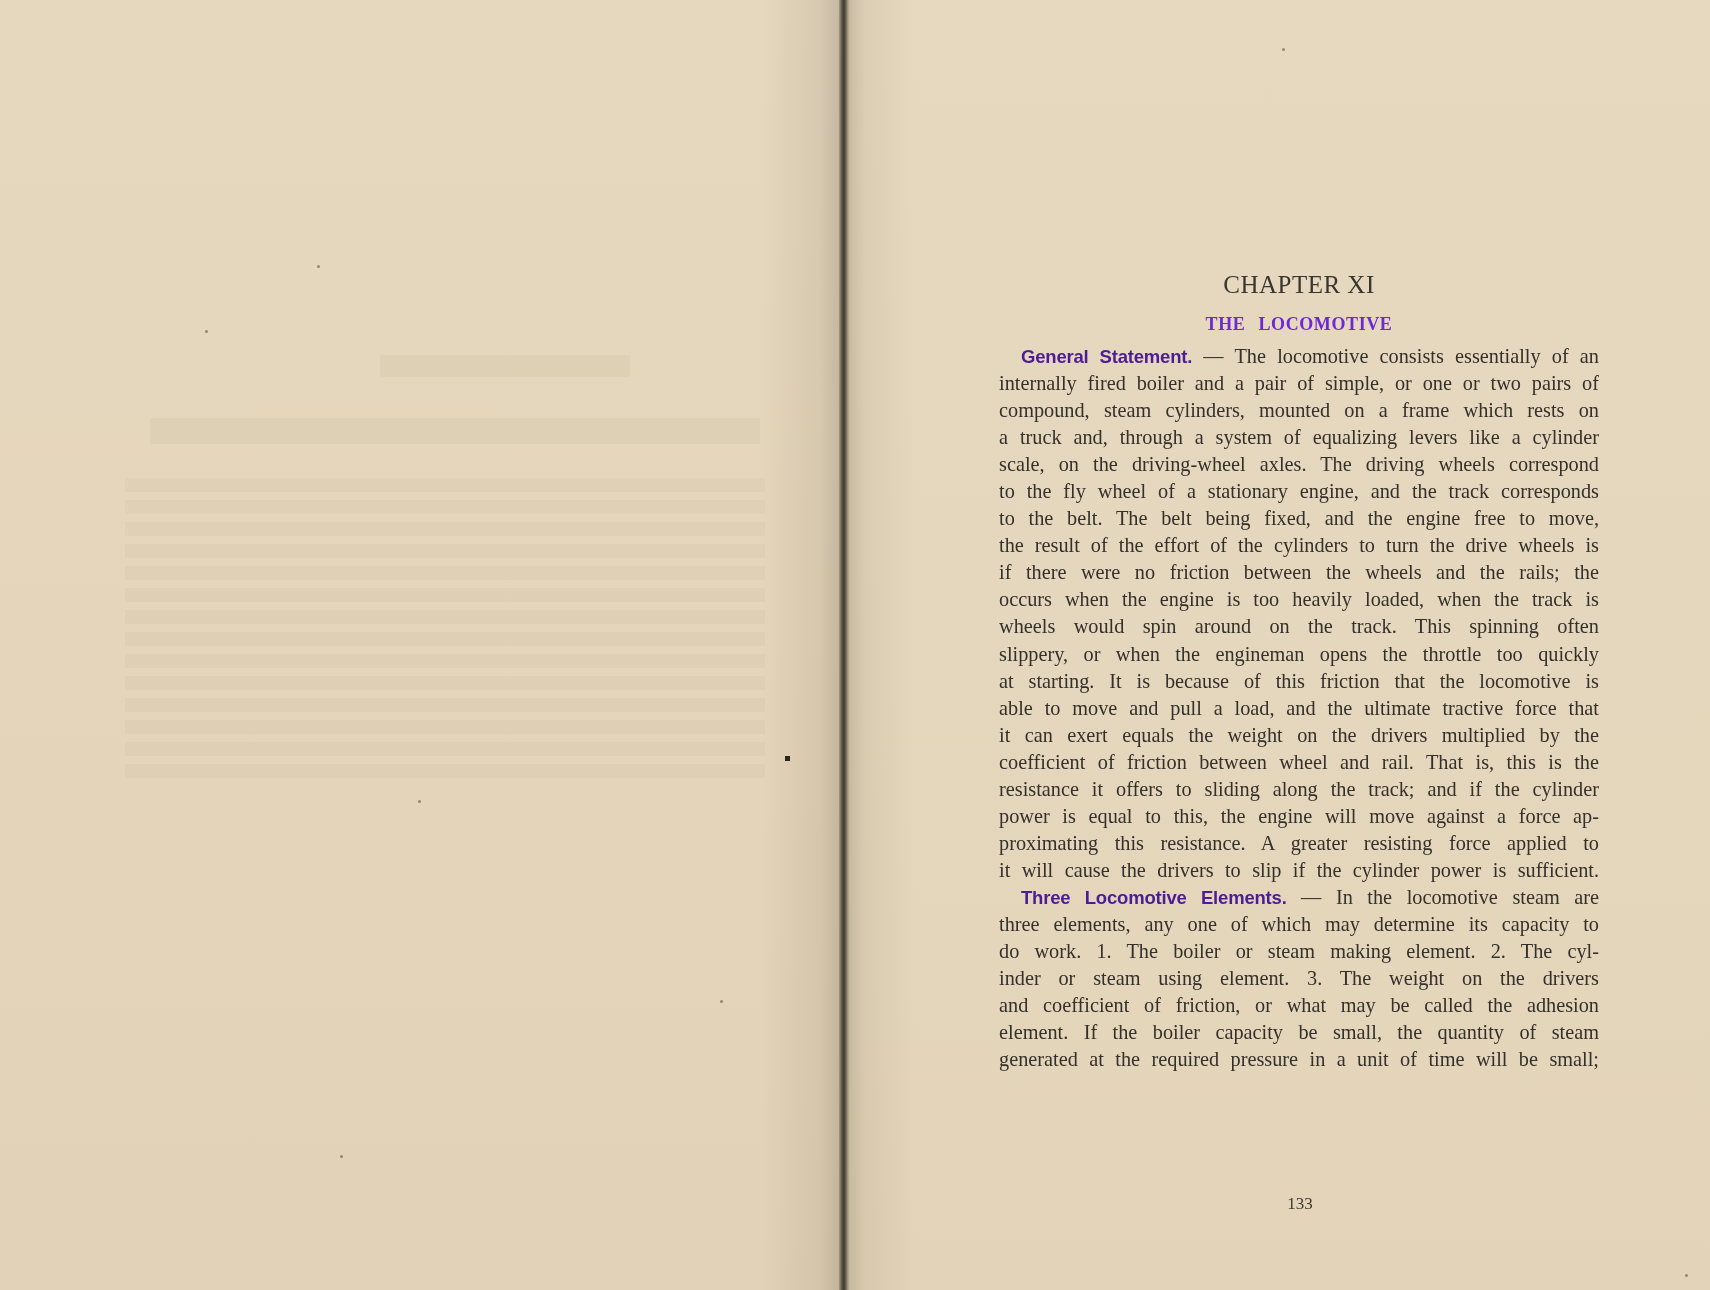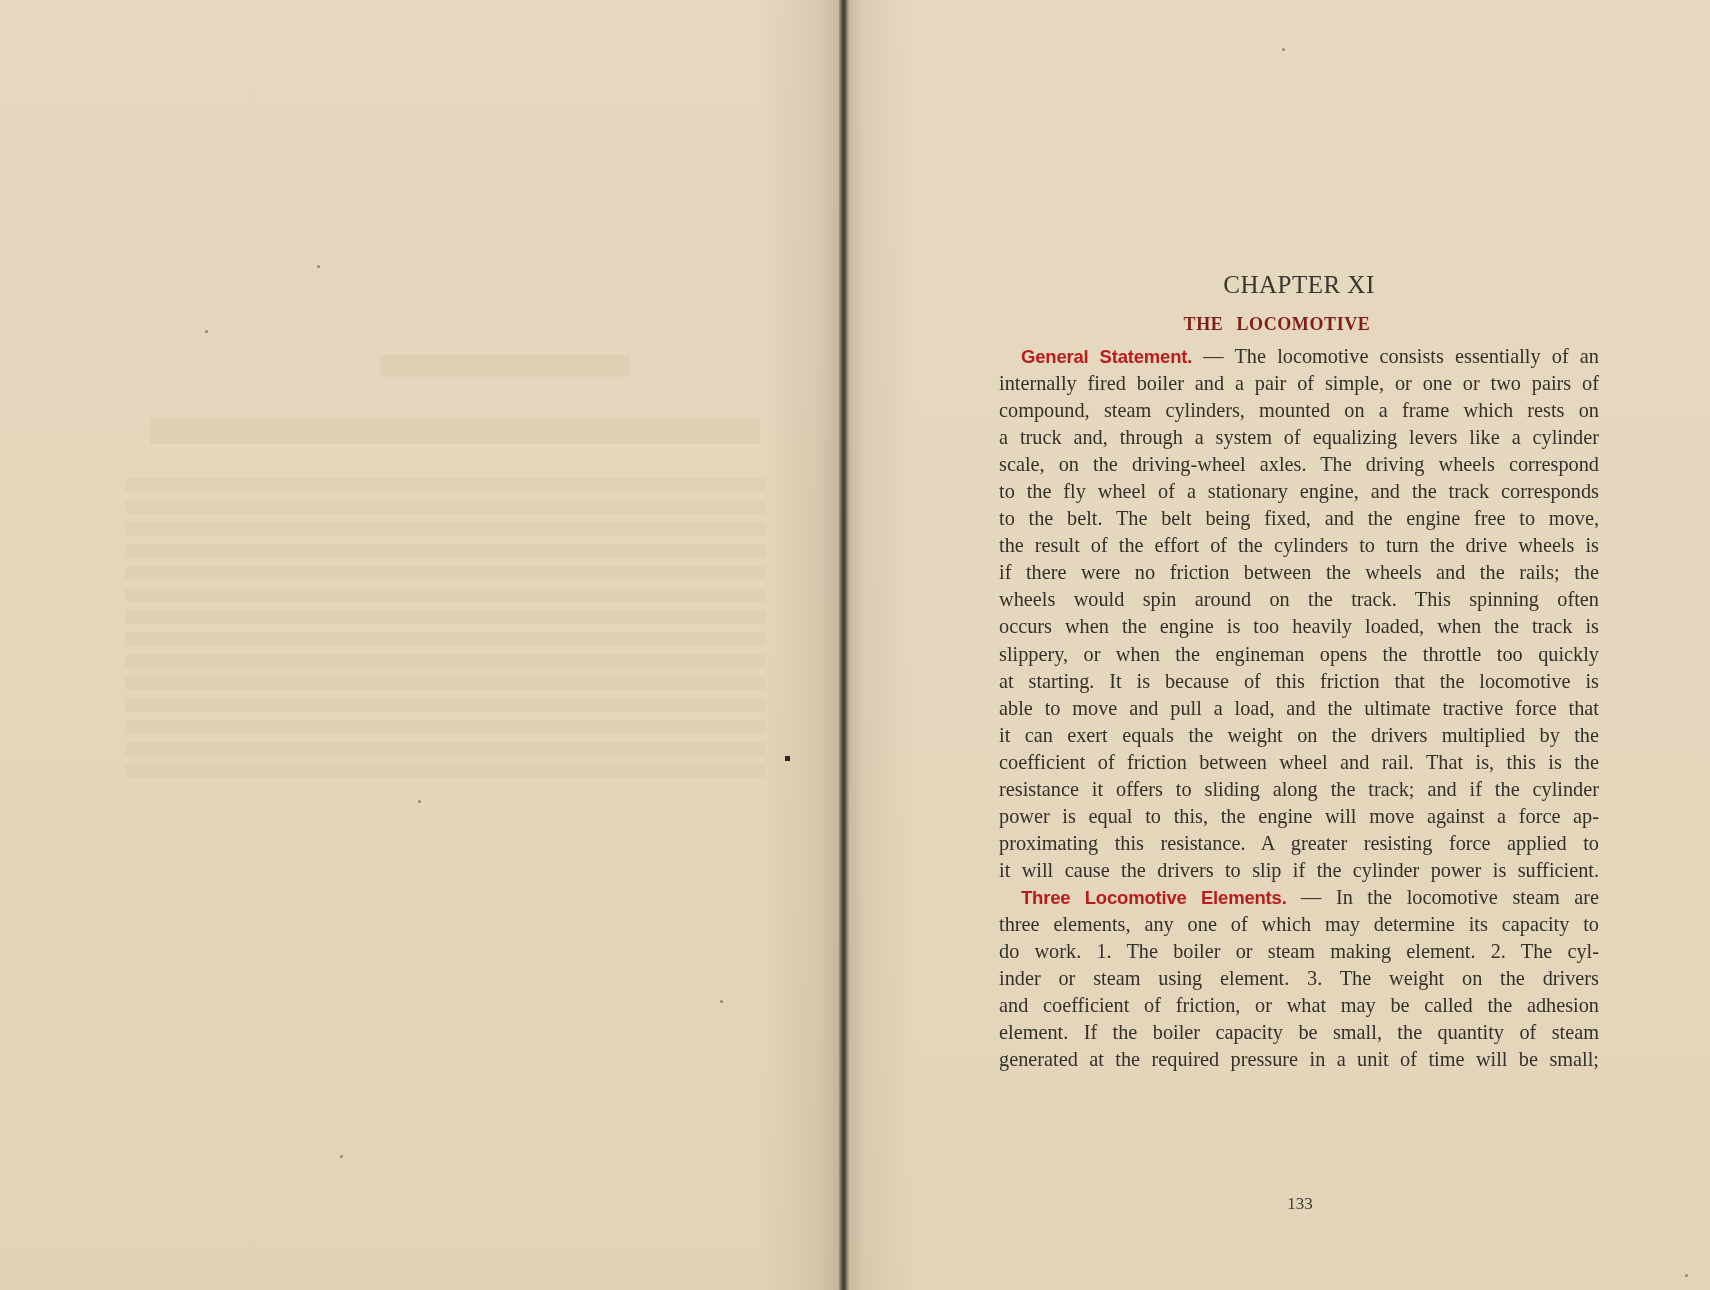--- a/index.html
+++ b/index.html
@@ -66,45 +66,45 @@
       top: 254px;
       width: 600px;
       text-align: center;
       font-size: 25px;
       letter-spacing: 0.5px;
       color: #3a362f;
       font-weight: normal;
     }
     .chapter-title {
       position: absolute;
-      left: 977px;
+      left: 999px;
       top: 299px;
       width: 600px;
       text-align: center;
       font-size: 18px;
       font-weight: bold;
       letter-spacing: 0.6px;
       word-spacing: 8px;
-      color: #7f1d1d;
+      color: #6d28d9;
     }
     .body-text {
       position: absolute;
       left: 999px;
       top: 343px;
       width: 600px;
       font-size: 20.3px;
       line-height: 27.05px;
       color: #34302a;
       text-align: justify;
     }
     .run-in {
       font-family: "Liberation Sans", "DejaVu Sans", sans-serif;
       font-weight: bold;
       font-size: 18.5px;
-      color: #b91c1c;
+      color: #4c1d95;
       letter-spacing: -0.2px;
     }
     .line {
       display: block;
       text-align: justify;
       text-align-last: justify;
       white-space: nowrap;
     }
     .line.last {
       text-align-last: left;
@@ -164,22 +164,22 @@
       <span class="line">compound, steam cylinders, mounted on a frame which rests on</span>
       <span class="line">a truck and, through a system of equalizing levers like a cylinder</span>
       <span class="line">scale, on the driving-wheel axles.  The driving wheels correspond</span>
       <span class="line">to the fly wheel of a stationary engine, and the track corresponds</span>
       <span class="line">to the belt.  The belt being fixed, and the engine free to move,</span>
       <span class="line">the result of the effort of the cylinders to turn the drive wheels is</span>
     </div>
 
     <div class="paragraph">
       <span class="line">if there were no friction between the wheels and the rails; the</span>
+      <span class="line">occurs when the engine is too heavily loaded, when the track is</span>
       <span class="line">wheels would spin around on the track.  This spinning often</span>
-      <span class="line">occurs when the engine is too heavily loaded, when the track is</span>
       <span class="line">slippery, or when the engineman opens the throttle too quickly</span>
       <span class="line">at starting.  It is because of this friction that the locomotive is</span>
       <span class="line">able to move and pull a load, and the ultimate tractive force that</span>
       <span class="line">it can exert equals the weight on the drivers multiplied by the</span>
       <span class="line">coefficient of friction between wheel and rail.  That is, this is the</span>
       <span class="line">resistance it offers to sliding along the track; and if the cylinder</span>
       <span class="line">power is equal to this, the engine will move against a force ap-</span>
       <span class="line">proximating this resistance.  A greater resisting force applied to</span>
       <span class="line">it will cause the drivers to slip if the cylinder power is sufficient.</span>
     </div>

